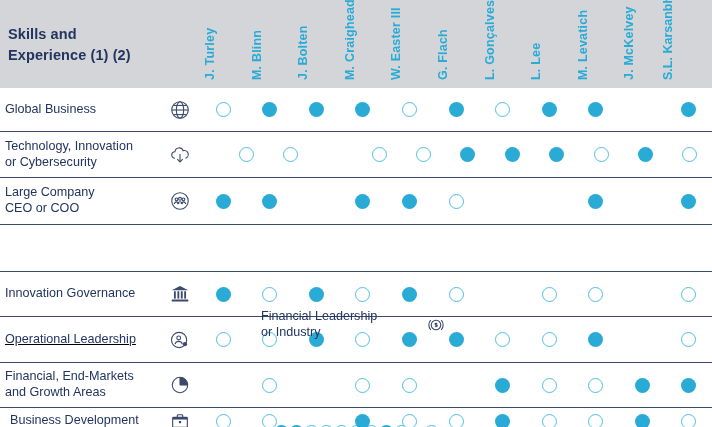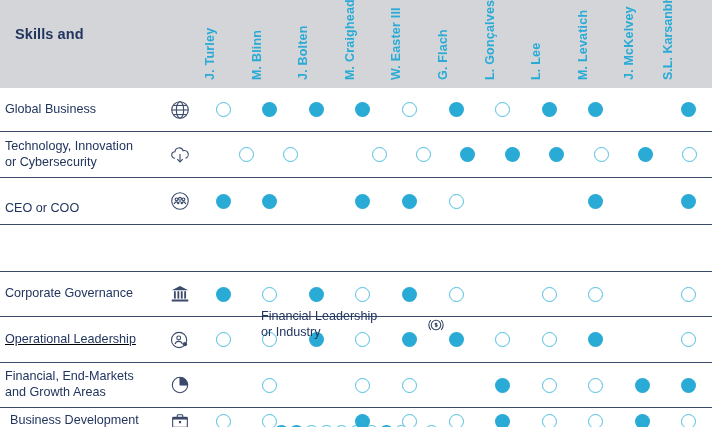--- a/index.html
+++ b/index.html
@@ -24,21 +24,21 @@
     align-items:flex-end;
   }
   .thead .corner{
     width:200px;
     height:88px;
     position:relative;
     flex:0 0 200px;
   }
   .corner-title{
     position:absolute;
-    left:15px;
+    left:8px;
     top:24px;
     font-size:14.5px;
     font-weight:bold;
     line-height:1.45;
     color:#22355f;
     letter-spacing:.1px;
   }
   .head-cols{
     flex:1 1 auto;
     display:flex;
@@ -145,20 +145,21 @@
 </style>
 </head>
 <body>
 
 <div class="matrix">
 
   <div class="thead">
     <div class="corner">
       <div class="corner-title">
         <span>Skills and</span><br>
+        <span>Experience (1) (2)</span>
       </div>
     </div>
     <div class="head-cols">
       <div class="head-col">
         <div class="vlabel">J. Turley</div>
       </div>
       <div class="head-col">
         <div class="vlabel">M. Blinn</div>
       </div>
       <div class="head-col">
@@ -295,21 +296,21 @@
           </div>
         <div class="cell">
             <span class="dot open"></span>
           </div>
       </div>
     </div>
 
     <div class="row r2">
       <div class="rowhead">
         <div class="rowlabel">
-          <br>
+          <span>Large Company</span><br>
           <span>CEO or COO</span>
         </div>
         <div class="rowicon">
           <svg width="22" height="22" viewBox="0 0 24 24" fill="none" stroke="#3b4a6b" stroke-width="1.2">
             <circle cx="12" cy="12" r="9"></circle>
             <circle cx="8.2" cy="10.2" r="1.5"></circle>
               <circle cx="12" cy="9.6" r="1.6"></circle>
               <circle cx="15.8" cy="10.2" r="1.5"></circle>
             <path d="M5.6 15.2c.6-1.6 1.6-2.3 2.6-2.3s2 .7 2.6 2.3"></path>
             <path d="M9.2 15.4c.6-1.8 1.7-2.6 2.8-2.6s2.2.8 2.8 2.6"></path>
@@ -404,21 +405,21 @@
           </div>
         <div class="cell">
             <span class="dot open"></span>
           </div>
       </div>
     </div>
 
     <div class="row r4">
       <div class="rowhead">
         <div class="rowlabel">
-          <span>Corporate Governance</span>
+          <span>Innovation Governance</span>
         </div>
         <div class="rowicon">
           <svg width="22" height="22" viewBox="0 0 24 24" fill="none" stroke="#3b4a6b" stroke-width="1.2">
             <polygon points="12,3.2 21,8 3,8" fill="#3b4a6b" stroke="none"></polygon>
             <rect x="5.4" y="9" width="2" height="8" fill="#3b4a6b" stroke="none"></rect>
             <rect x="9.2" y="9" width="2" height="8" fill="#3b4a6b" stroke="none"></rect>
             <rect x="12.9" y="9" width="2" height="8" fill="#3b4a6b" stroke="none"></rect>
             <rect x="16.6" y="9" width="2" height="8" fill="#3b4a6b" stroke="none"></rect>
             <rect x="3" y="18" width="18" height="2.2" fill="#3b4a6b" stroke="none"></rect>
           </svg>

